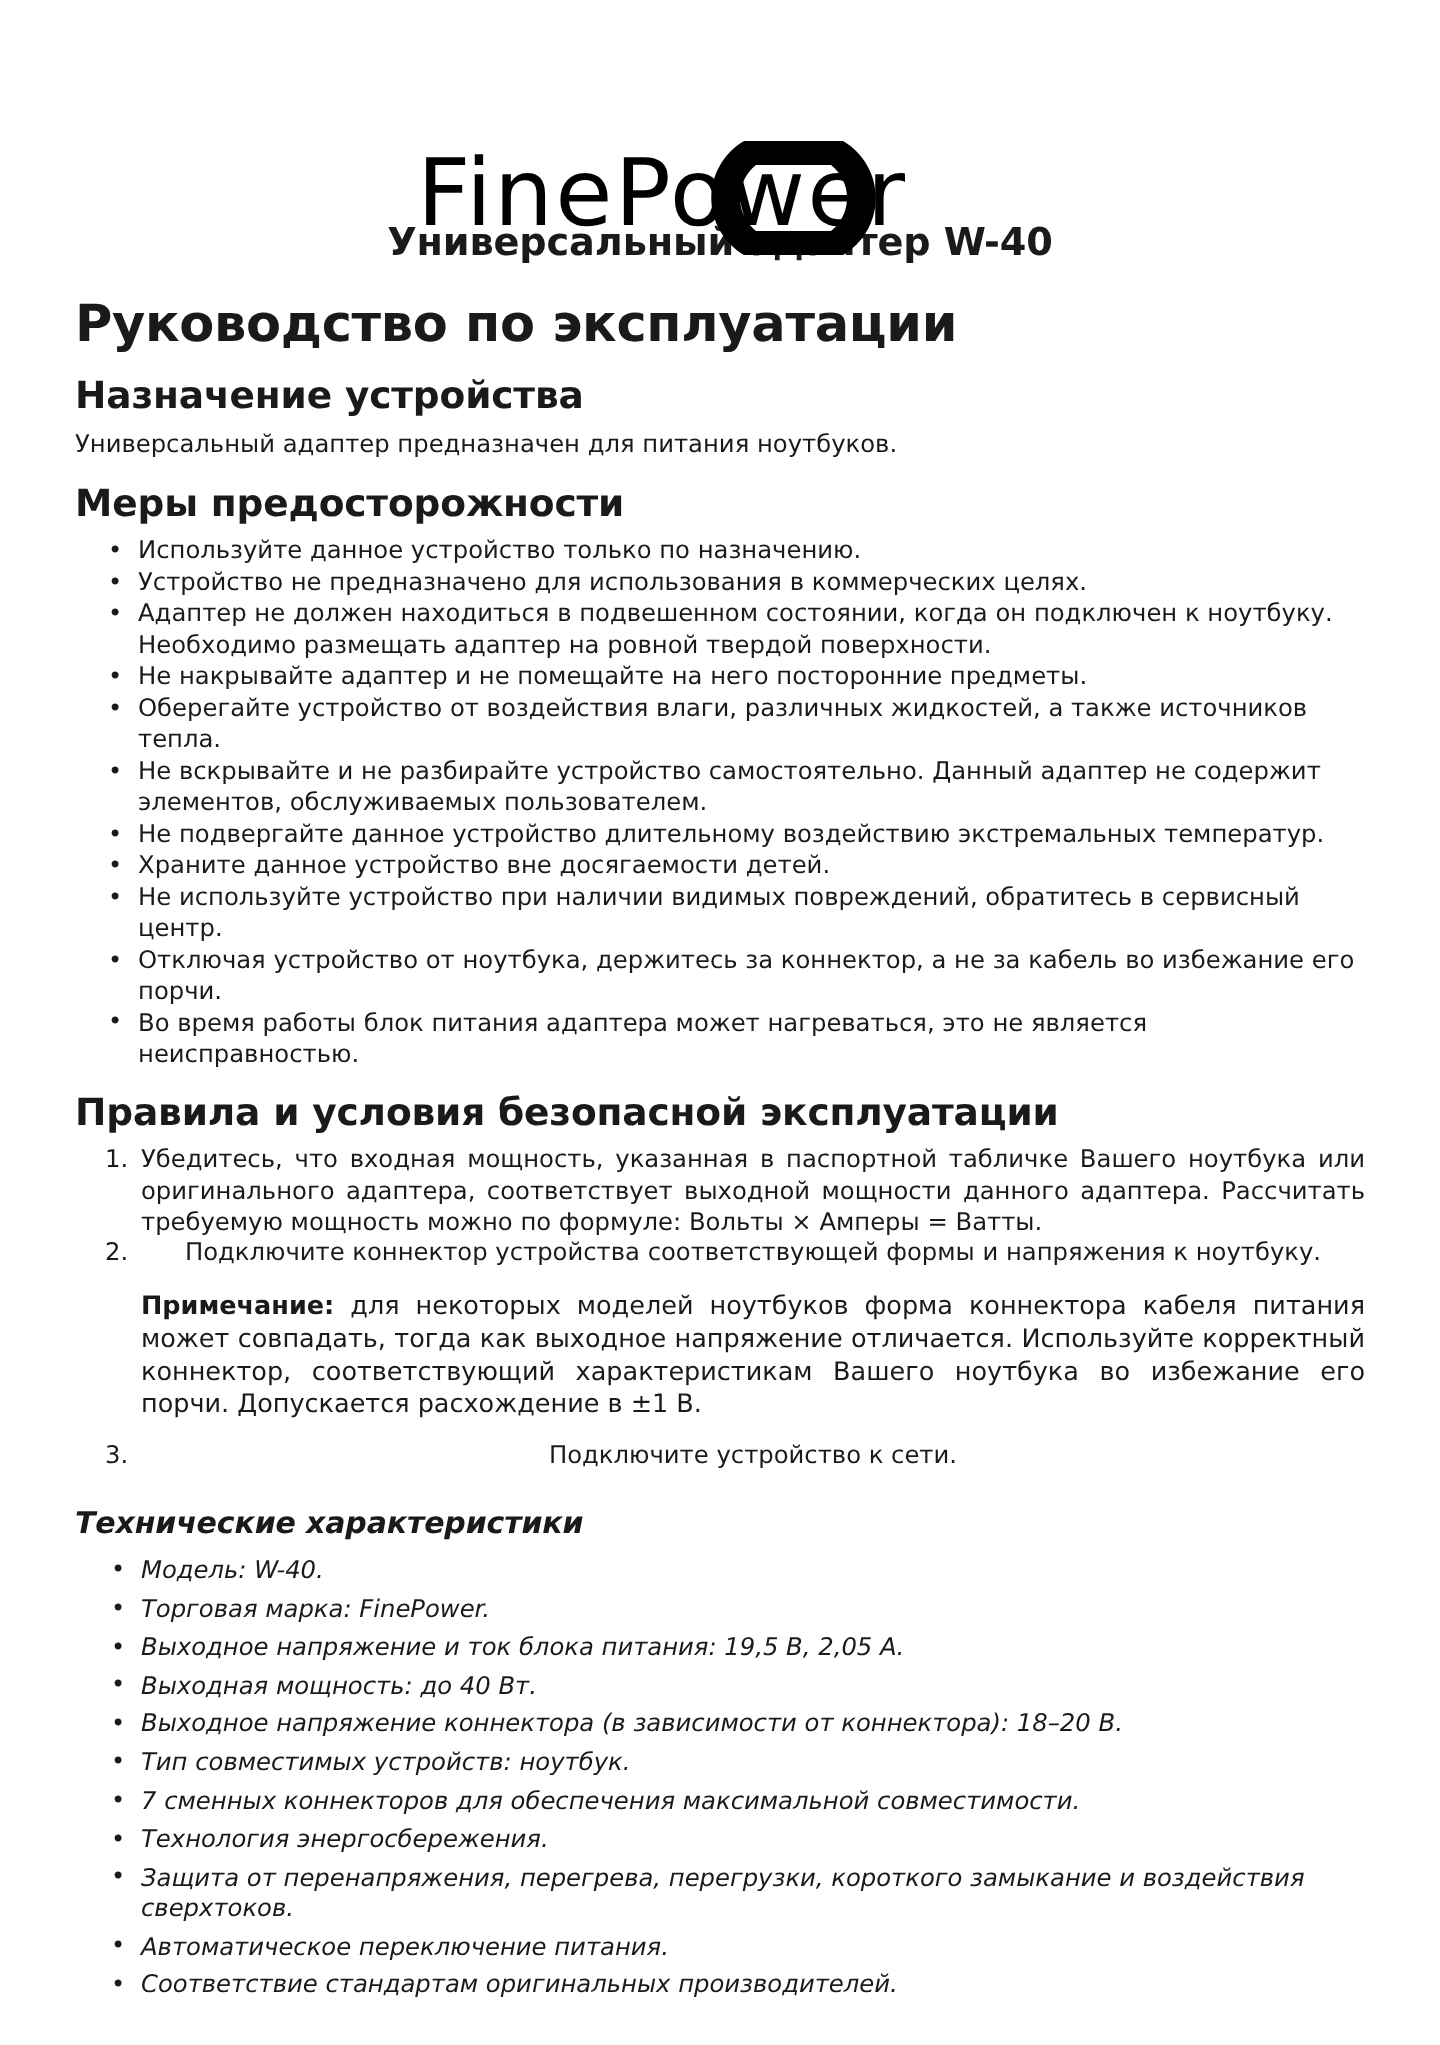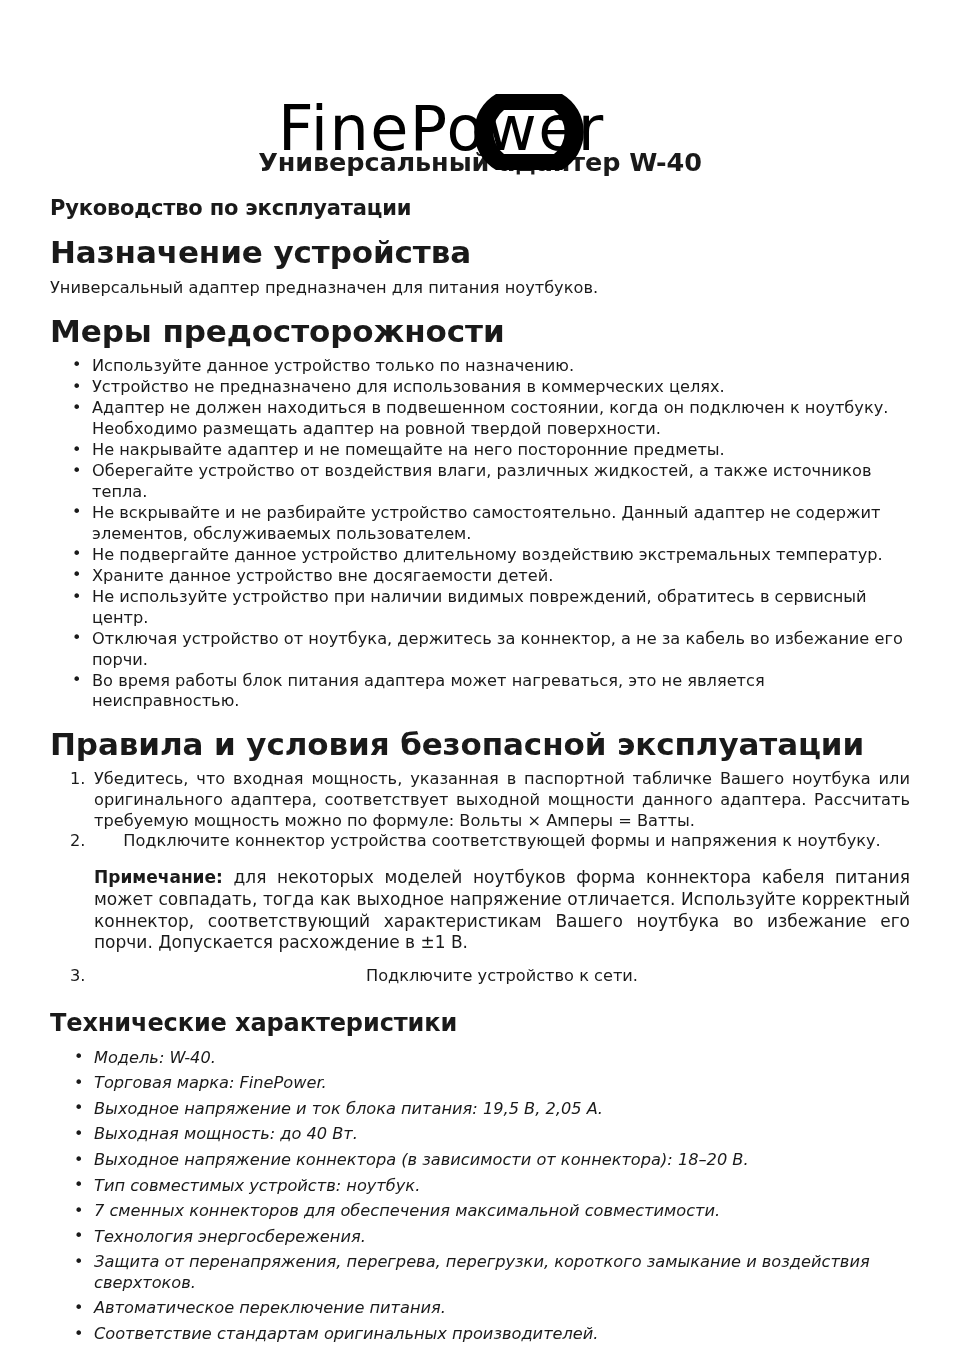--- a/index.html
+++ b/index.html
@@ -48,39 +48,40 @@
   
   .doc-subtitle {
     text-align: center;
     font-size: 25.5px;
     font-weight: bold;
     letter-spacing: -0.1px;
     margin: 3px 0 0 0;
     line-height: 1.2;
   }
   h1.doc-title {
-    font-size: 21px;
+    font-size: 34px;
     font-weight: bold;
     margin: 18px 0 0 0;
     line-height: 1.2;
     letter-spacing: -0.2px;
   }
   h2.section-title {
-    font-size: 31px;
+    font-size: 25px;
     font-weight: bold;
     margin: 14px 0 0 0;
     line-height: 1.2;
     letter-spacing: -0.1px;
   }
   h2.section-title.tight {
     margin-top: 13px;
   }
   h2.section-title.small {
-    font-size: 24px;
+    font-size: 20px;
     margin-top: 22px;
+    font-style: italic;
   }
 
   p.intro {
     font-size: 16.2px;
     margin: 7px 0 0 0;
     line-height: 1.28;
   }
 
   
   ul.bullets {

